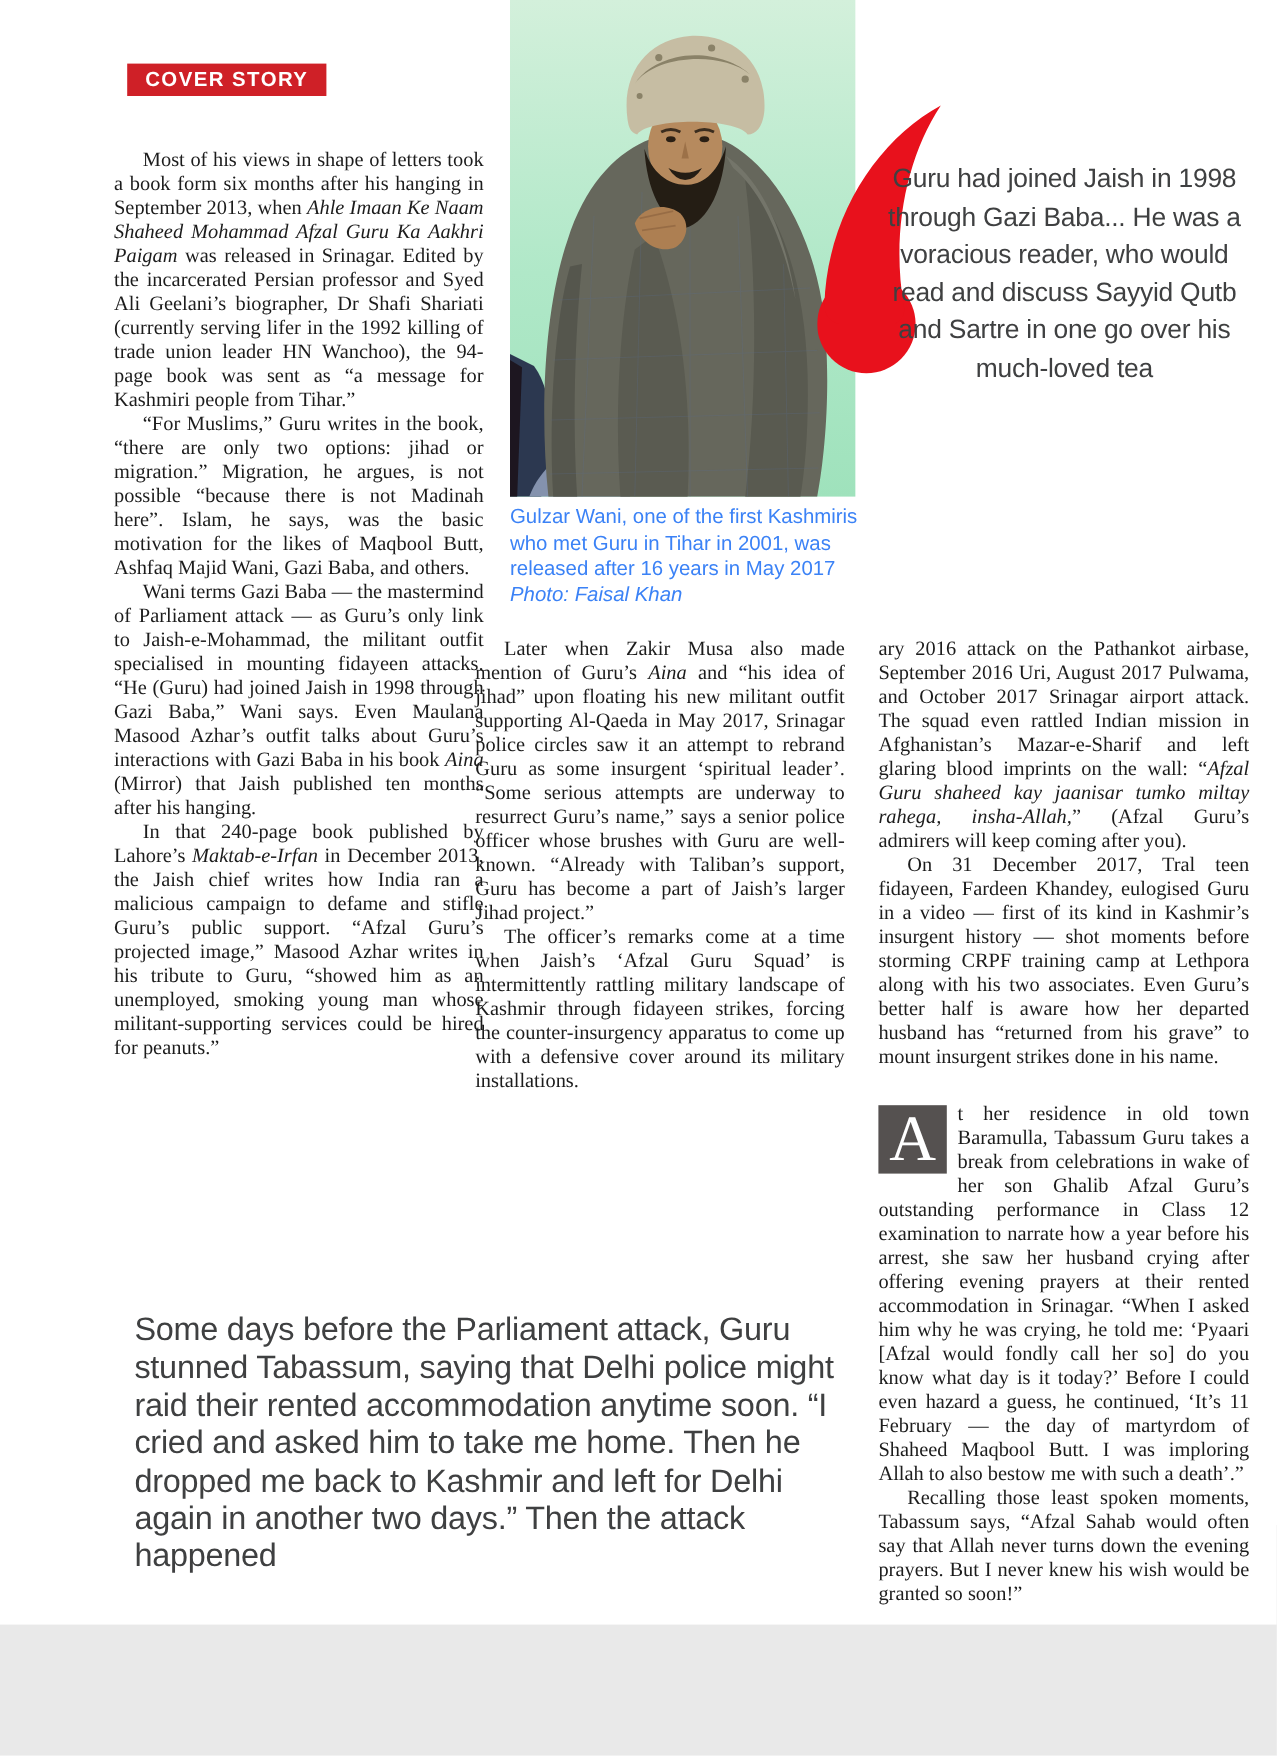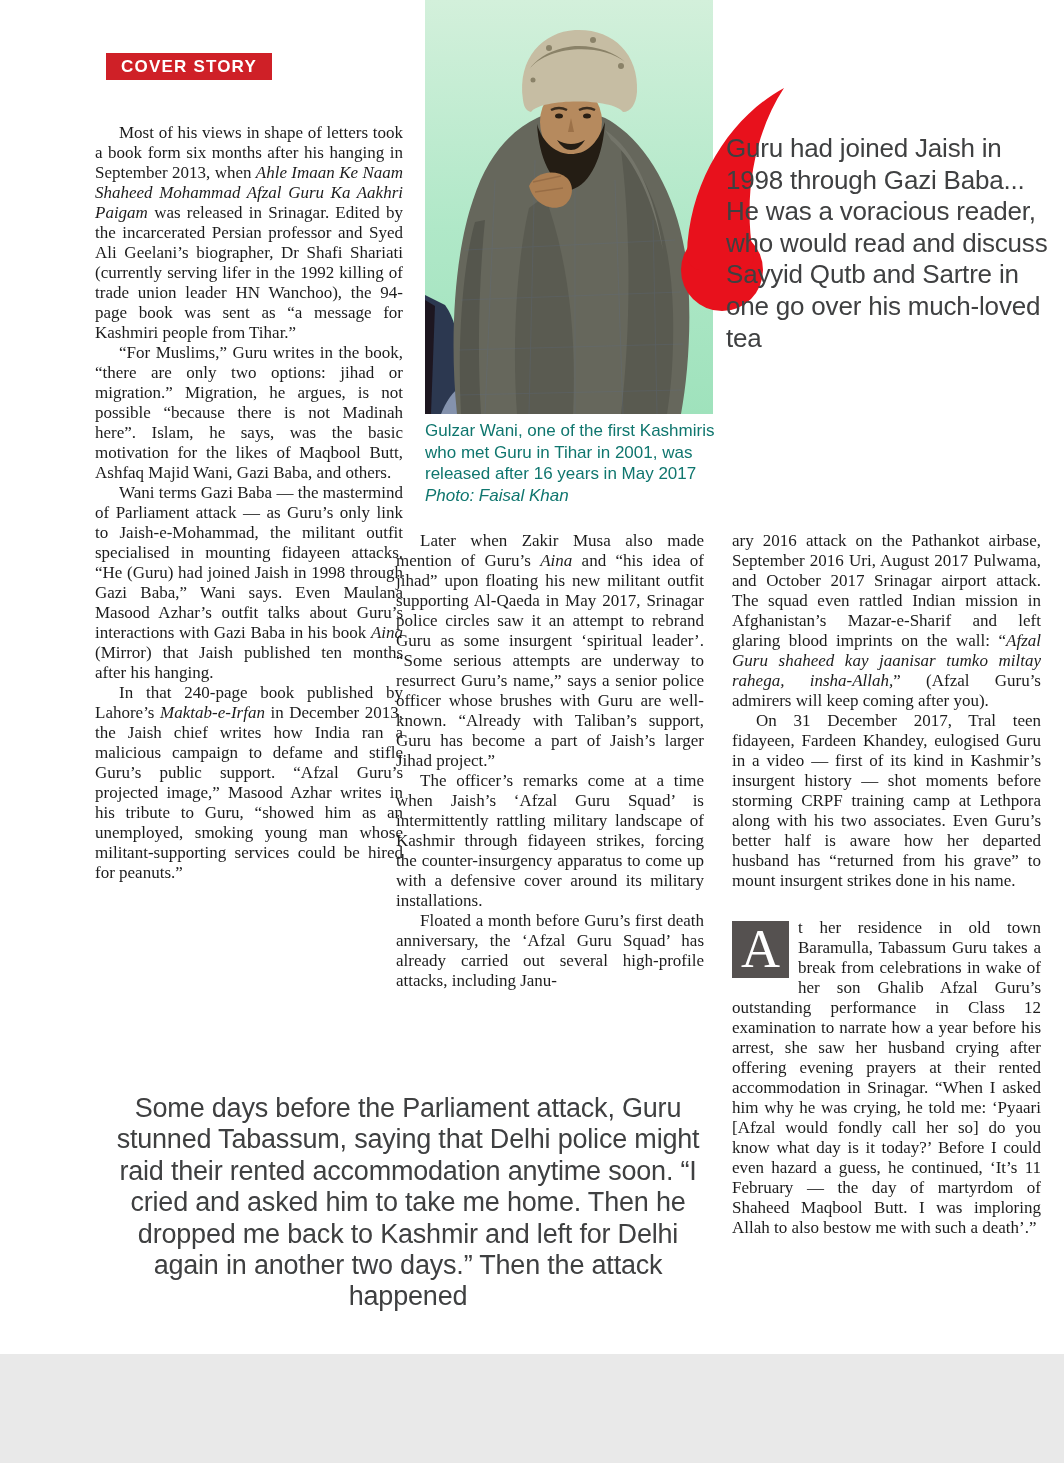--- a/index.html
+++ b/index.html
@@ -16,29 +16,29 @@
   .col p.noindent{text-indent:0;}
   .col1{left:95px;top:123px;}
   .col2{left:396px;top:531px;}
   .col3{left:721px;top:531px;width:309px;margin-left:11px;}
   .gap-top{margin-top:27px !important;}
   .dropcap{float:left;width:57px;height:57px;background:#555150;color:#fff;
            font-family:"Liberation Serif",serif;font-size:54px;line-height:56px;text-align:center;
            margin:3px 9px 2px 0;}
   
   .photo{position:absolute;left:425px;top:0;width:288px;height:414px;}
-  .caption{position:absolute;left:425px;top:420px;width:296px;color:#0f766e;
+  .caption{position:absolute;left:425px;top:420px;width:296px;color:#3b82f6;
            font-family:"Liberation Sans",sans-serif;font-size:17px;line-height:21.5px;}
   .credit{font-style:italic;}
   
   .quote-mark{position:absolute;left:681px;top:86px;width:105px;height:227px;}
-  .pq-right{position:absolute;left:726px;top:133px;width:322px;text-align:left;
-            font-family:"Liberation Sans",sans-serif;font-weight:300;font-size:26px;line-height:31.6px;
+  .pq-right{position:absolute;left:726px;top:133px;width:322px;text-align:center;
+            font-family:"Liberation Sans",sans-serif;font-weight:300;font-size:22px;line-height:31.6px;
             color:#3f4041;letter-spacing:-0.2px;}
-  .pq-center{position:absolute;left:112px;top:1093px;width:592px;text-align:center;
+  .pq-center{position:absolute;left:112px;top:1093px;width:592px;
              font-family:"Liberation Sans",sans-serif;font-weight:300;font-size:27px;line-height:31.4px;
              color:#3f4041;letter-spacing:-0.2px;}
   
   .rule{position:absolute;left:95px;top:1377px;width:936px;height:1px;background:#a8a8a8;}
   .footer{position:absolute;left:95px;top:1390px;display:flex;align-items:center;gap:19px;
           font-family:"Liberation Sans",sans-serif;font-size:15px;color:#636466;}
   .pipe{color:#df8289;font-weight:bold;}
   .brand{position:relative;display:inline-block;color:#121212;font-weight:bold;font-size:15px;
          letter-spacing:-0.4px;padding-top:3px;}
   .brand-top{position:absolute;top:-1px;left:14px;color:#e02128;font-size:6px;font-weight:bold;
@@ -116,29 +116,29 @@
   <div class="col col1">
     <p><span>Most of his views in shape of letters took a book form six months after his hanging in September 2013, when </span><i>Ahle Imaan Ke Naam Shaheed Mohammad Afzal Guru Ka Aakhri Paigam</i><span> was released in Srinagar. Edited by the incarcerated Persian professor and Syed Ali Geelani’s biographer, Dr Shafi Shariati (currently serving lifer in the 1992 killing of trade union leader HN Wanchoo), the 94-page book was sent as “a message for Kashmiri people from Tihar.”</span></p>
     <p><span>“For Muslims,” Guru writes in the book, “there are only two options: jihad or migration.” Migration, he argues, is not possible “because there is not Madinah here”. Islam, he says, was the basic motivation for the likes of Maqbool Butt, Ashfaq Majid Wani, Gazi Baba, and others.</span></p>
     <p><span>Wani terms Gazi Baba — the mastermind of Parliament attack — as Guru’s only link to Jaish-e-Mohammad, the militant outfit specialised in mounting fidayeen attacks. “He (Guru) had joined Jaish in 1998 through Gazi Baba,” Wani says. Even Maulana Masood Azhar’s outfit talks about Guru’s interactions with Gazi Baba in his book </span><i>Aina</i><span> (Mirror) that Jaish published ten months after his hanging.</span></p>
     <p><span>In that 240-page book published by Lahore’s </span><i>Maktab-e-Irfan</i><span> in December 2013, the Jaish chief writes how India ran a malicious campaign to defame and stifle Guru’s public support. “Afzal Guru’s projected image,” Masood Azhar writes in his tribute to Guru, “showed him as an unemployed, smoking young man whose militant-supporting services could be hired for peanuts.”</span></p>
   </div>
 
   <div class="col col2">
     <p><span>Later when Zakir Musa also made mention of Guru’s </span><i>Aina</i><span> and “his idea of jihad” upon floating his new militant outfit supporting Al-Qaeda in May 2017, Srinagar police circles saw it an attempt to rebrand Guru as some insurgent ‘spiritual leader’. “Some serious attempts are underway to resurrect Guru’s name,” says a senior police officer whose brushes with Guru are well-known. “Already with Taliban’s support, Guru has become a part of Jaish’s larger Jihad project.”</span></p>
     <p><span>The officer’s remarks come at a time when Jaish’s ‘Afzal Guru Squad’ is intermittently rattling military landscape of Kashmir through fidayeen strikes, forcing the counter-insurgency apparatus to come up with a defensive cover around its military installations.</span></p>
-    <p><span>Floated a month before Guru’s first death anniversary, the ‘Afzal Guru Squad’ has already carried out several high-profile attacks, including Janu-</span></p>
   </div>
 
   <div class="col col3">
     <p class="noindent"><span>ary 2016 attack on the Pathankot airbase, September 2016 Uri, August 2017 Pulwama, and October 2017 Srinagar airport attack. The squad even rattled Indian mission in Afghanistan’s Mazar-e-Sharif and left glaring blood imprints on the wall: “</span><i>Afzal Guru shaheed kay jaanisar tumko miltay rahega, insha-Allah,</i><span>” (Afzal Guru’s admirers will keep coming after you).</span></p>
     <p><span>On 31 December 2017, Tral teen fidayeen, Fardeen Khandey, eulogised Guru in a video — first of its kind in Kashmir’s insurgent history — shot moments before storming CRPF training camp at Lethpora along with his two associates. Even Guru’s better half is aware how her departed husband has “returned from his grave” to mount insurgent strikes done in his name.</span></p>
     <p class="noindent gap-top">
       <span class="dropcap">A</span><span><span>t her residence in old town Baramulla, Tabassum Guru takes a break from celebrations in wake of her son Ghalib Afzal Guru’s outstanding performance in Class 12 examination to narrate how a year before his arrest, she saw her husband crying after offering evening prayers at their rented accommodation in Srinagar. “When I asked him why he was crying, he told me: ‘Pyaari [Afzal would fondly call her so] do you know what day is it today?’ Before I could even hazard a guess, he continued, ‘It’s 11 February — the day of martyrdom of Shaheed Maqbool Butt. I was imploring Allah to also bestow me with such a death’.”</span></span>
     </p>
+    <p><span>Recalling those least spoken moments, Tabassum says, “Afzal Sahab would often say that Allah never turns down the evening prayers. But I never knew his wish would be granted so soon!”</span></p>
   </div>
 
   <div class="pq-center">Some days before the Parliament attack, Guru stunned Tabassum, saying that Delhi police might raid their rented accommodation anytime soon. “I cried and asked him to take me home. Then he dropped me back to Kashmir and left for Delhi again in another two days.” Then the attack happened</div>
 
   <div class="rule"></div>
 
   <div class="footer">
     <span>36</span>
     <span class="pipe">|</span>
     <span>February 2018</span>

